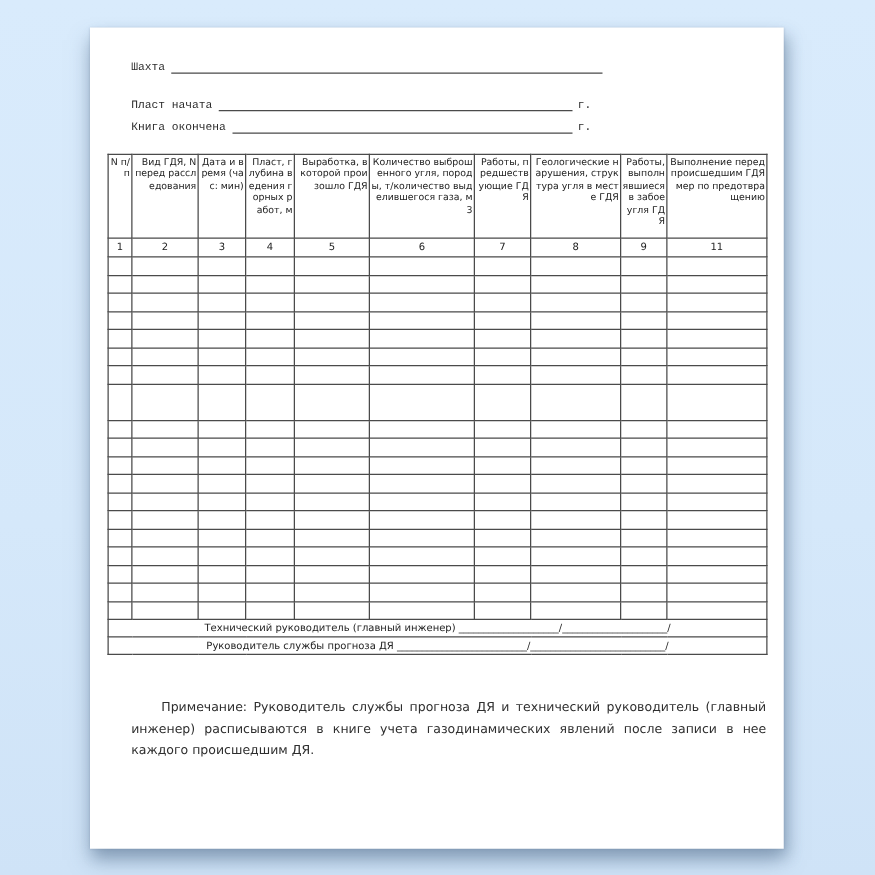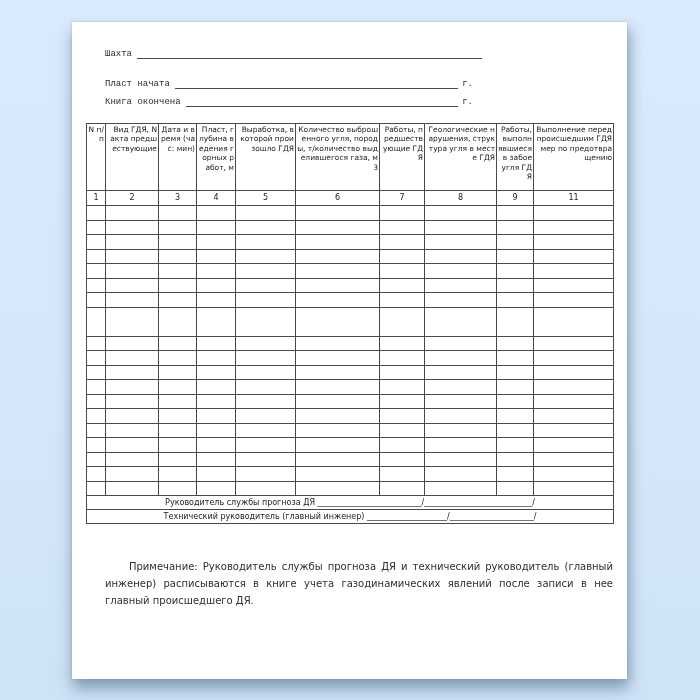--- a/index.html
+++ b/index.html
@@ -141,21 +141,21 @@
           <col style="width:60px">
           <col style="width:84px">
         <col style="width:45px">
           <col style="width:72px">
           <col style="width:37px">
         <col style="width:80px">
       </colgroup>
       <thead>
         <tr class="title-row">
           <th>N п/п</th>
-          <th>Вид ГДЯ, N акта предшествующие</th>
+          <th>Вид ГДЯ, N перед расследования</th>
           <th>Дата и время (час: мин)</th>
           <th>Пласт, глубина ведения горных работ, м</th>
           <th>Выработка, в которой произошло ГДЯ</th>
           <th>Количество выброшенного угля, породы, т/количество выделившегося газа, м3</th>
           <th>Работы, предшествующие ГДЯ</th>
           <th>Геологические нарушения, структура угля в месте ГДЯ</th>
           <th>Работы, выполнявшиеся в забое угля ГДЯ</th>
           <th>Выполнение перед происшедшим ГДЯ мер по предотвращению</th>
         </tr>
         <tr class="num-row">
@@ -396,24 +396,24 @@
             <td></td>
             <td></td>
             <td></td>
             <td></td>
             <td></td>
             <td></td>
           </tr>
         </tbody>
       <tbody>
         <tr class="sig-row">
-          <td colspan="10">Руководитель службы прогноза ДЯ __________________________/___________________________/</td>
+          <td colspan="10">Технический руководитель (главный инженер) ____________________/_____________________/</td>
         </tr>
         <tr class="sig-row">
-          <td colspan="10">Технический руководитель (главный инженер) ____________________/_____________________/</td>
+          <td colspan="10">Руководитель службы прогноза ДЯ __________________________/___________________________/</td>
         </tr>
       </tbody>
     </table>
 
-    <p class="note">Примечание: Руководитель службы прогноза ДЯ и технический руководитель (главный инженер) расписываются в книге учета газодинамических явлений после записи в нее главный происшедшего ДЯ.</p>
+    <p class="note">Примечание: Руководитель службы прогноза ДЯ и технический руководитель (главный инженер) расписываются в книге учета газодинамических явлений после записи в нее каждого происшедшим ДЯ.</p>
 
   </div>
 </div>
 
 </body></html>

